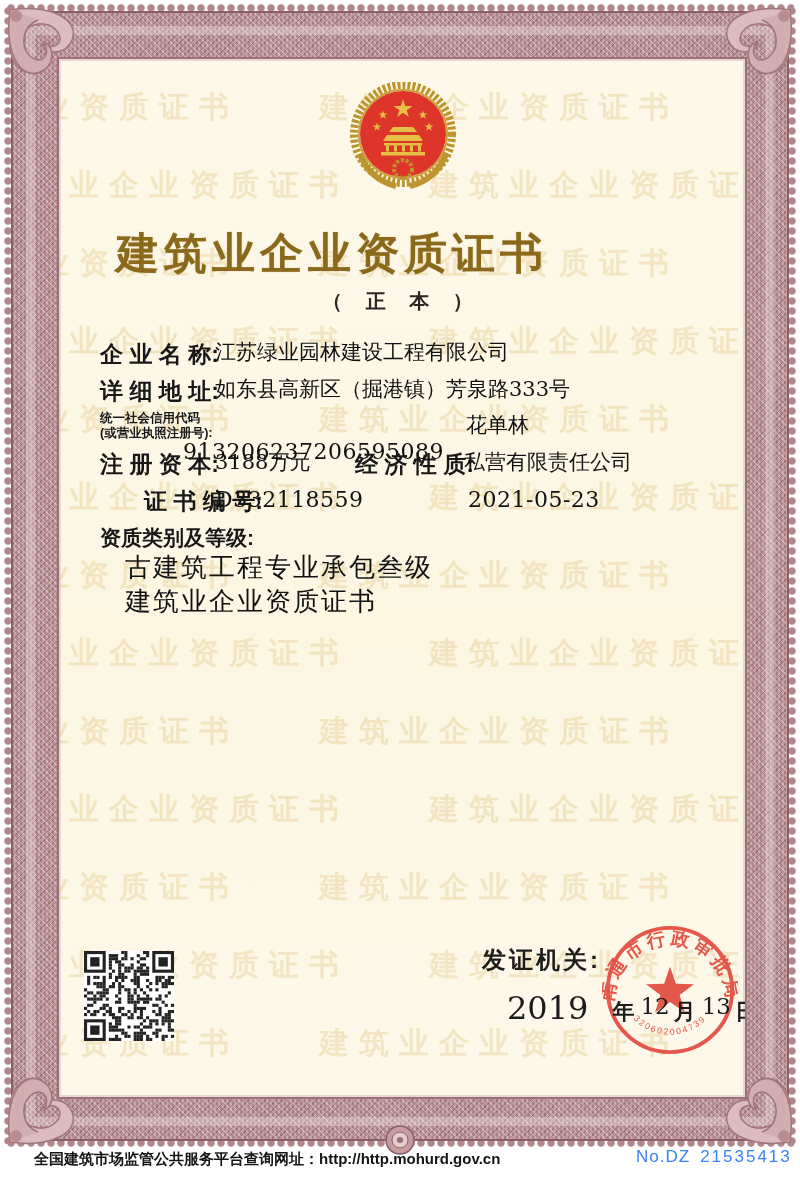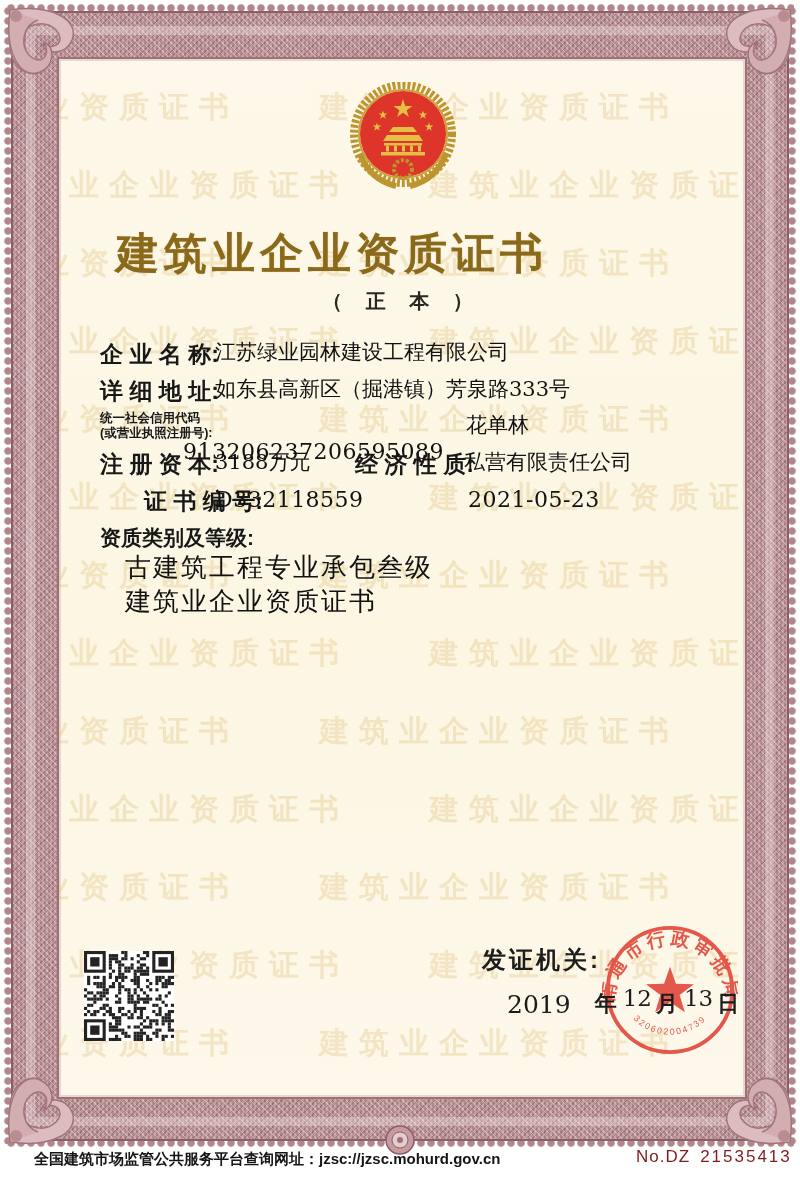--- a/index.html
+++ b/index.html
@@ -56,28 +56,28 @@
   .val{font-family:"DejaVu Serif",serif;font-size:21px;color:#111;white-space:nowrap;}
   .val-num{font-family:"DejaVu Serif",serif;font-size:22px;color:#111;letter-spacing:.5px;white-space:nowrap;}
   .lab-small{font-weight:bold;font-size:12.5px;line-height:15px;color:#171717;white-space:nowrap;}
   .qual-head{font-weight:bold;font-size:21px;color:#171717;}
   .qual-line{font-family:"DejaVu Serif",serif;font-size:26px;color:#111;letter-spacing:2px;}
 
   
   .authority{font-weight:bold;font-size:24px;letter-spacing:3px;}
   .maker{font-weight:bold;font-size:21px;letter-spacing:1px;}
   .date-row{display:flex;align-items:flex-end;}
-  .d-year{font-family:"DejaVu Serif",serif;font-size:25px;margin-right:24px;}
+  .d-year{font-family:"DejaVu Serif",serif;font-size:32px;margin-right:24px;}
   .d-unit{font-weight:bold;font-size:22px;margin-right:6px;}
   .d-num{font-family:"DejaVu Serif",serif;font-size:23px;transform:translateY(-8px);margin-right:4px;}
   .seal{left:543px;top:863px;width:136px;height:136px;opacity:.92;mix-blend-mode:multiply;z-index:1;}
 
   
   .footer-left{left:34px;top:1150px;font-size:15px;font-weight:600;color:#151515;z-index:4;}
-  .footer-right{left:636px;top:1147px;font-size:17px;color:#7f1d1d;z-index:4;letter-spacing:1px;}
+  .footer-right{left:636px;top:1147px;font-size:17px;color:#3b82f6;z-index:4;letter-spacing:1px;}
   .footer-right .num{margin-left:10px;letter-spacing:2px;}
 </style>
 </head>
 <body>
 
 <div class="page">
 
   <div class="lace lace-top"></div>
   <div class="lace lace-bottom"></div>
   <div class="lace lace-left"></div>
@@ -505,17 +505,17 @@
         <span class="d-unit">年</span>
         <span class="d-num">12</span>
         <span class="d-unit">月</span>
         <span class="d-num">13</span>
         <span class="d-unit">日</span>
       </div>
 
     </div>
   </div>
 
-  <div class="abs footer-left">全国建筑市场监管公共服务平台查询网址：jzsc://jzsc.mohurd.gov.cn</div>
+  <div class="abs footer-left">全国建筑市场监管公共服务平台查询网址：http://http.mohurd.gov.cn</div>
   <div class="abs footer-right">
     <span>No.DZ</span><span class="num">21535413</span>
   </div>
 </div>
 
 </body></html>

